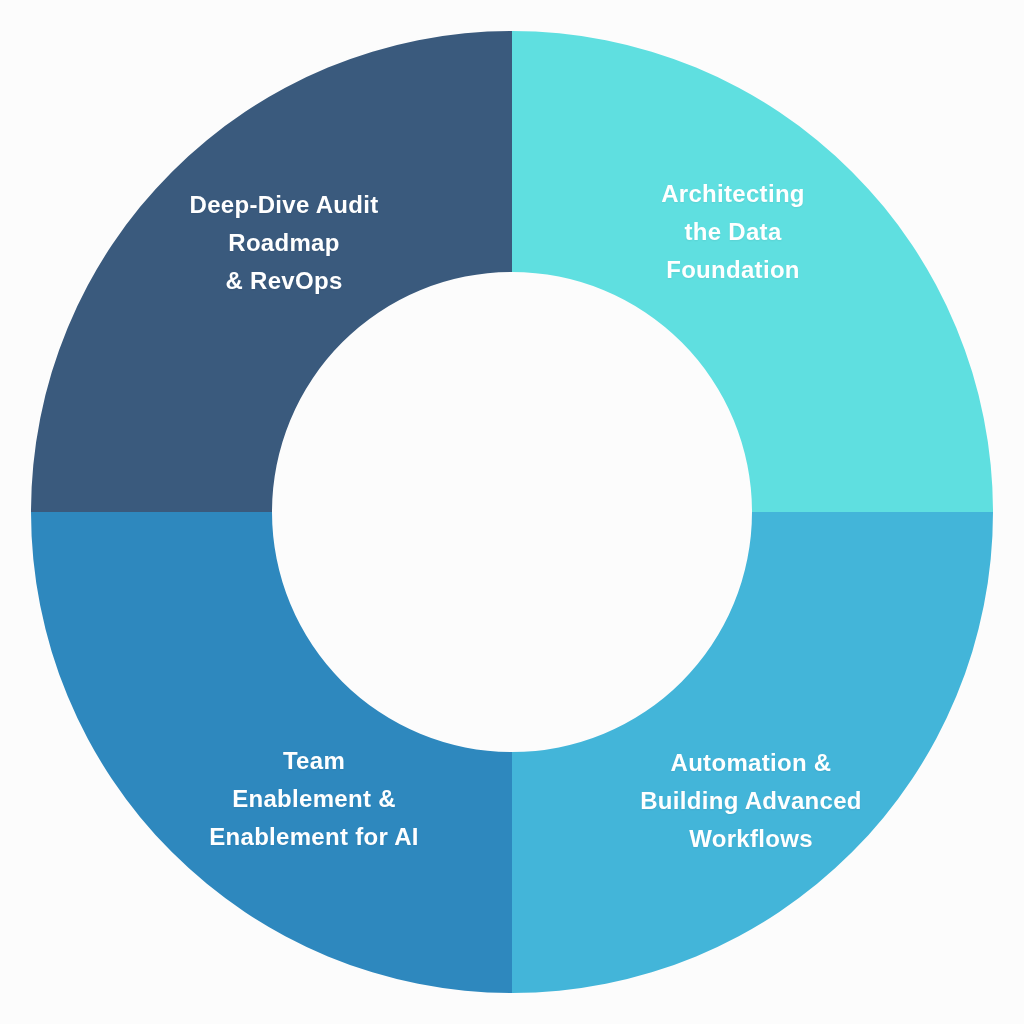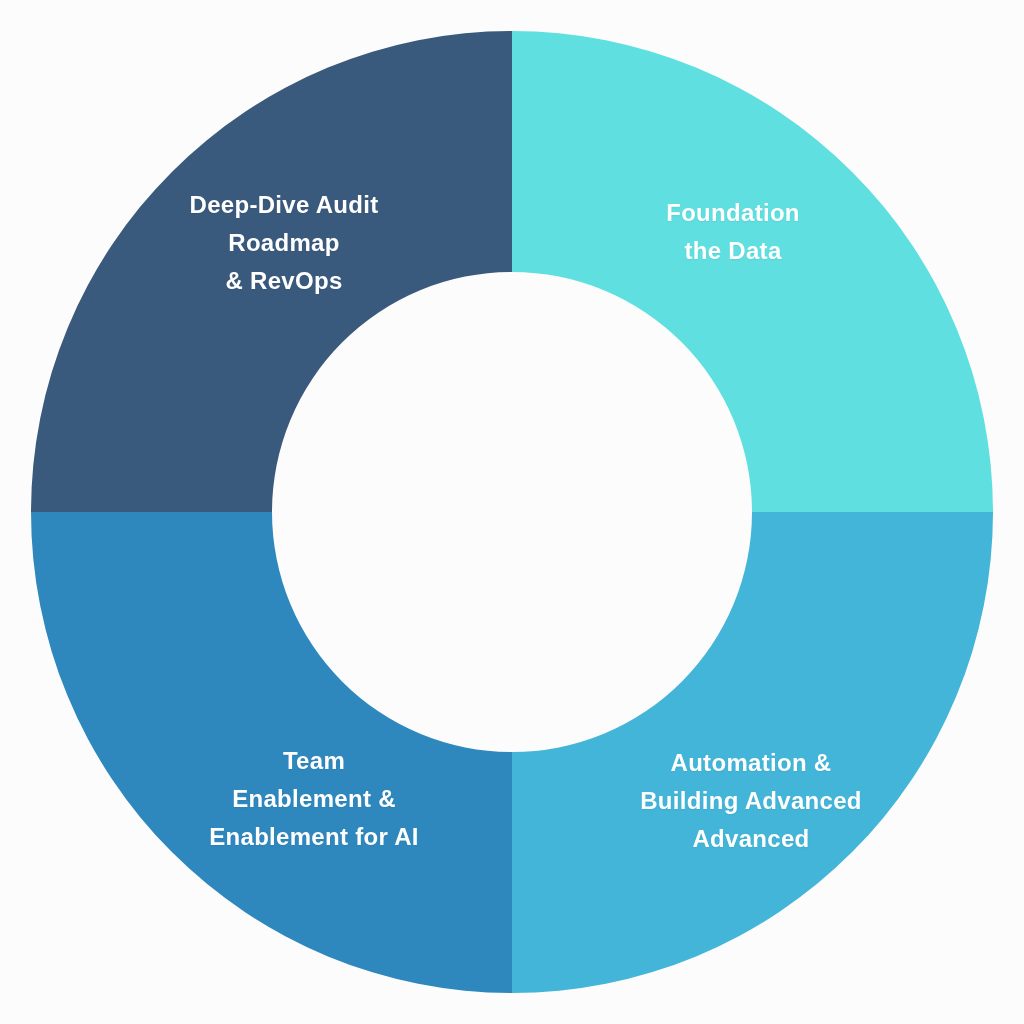--- a/index.html
+++ b/index.html
@@ -54,28 +54,29 @@
     <path d="M 512 993 A 481 481 0 0 1 31 512 L 272 512 A 240 240 0 0 0 512 752 Z" fill="#2E88BE"></path>
   </svg>
 
   <div class="seg-label label-tl">
     <span>Deep-Dive Audit</span>
     <span>Roadmap</span>
     <span>&amp; RevOps</span>
   </div>
 
   <div class="seg-label label-tr">
+    <span>Architecting</span>
+    <span>the Data</span>
     <span>Foundation</span>
-    <span>the Data</span>
   </div>
 
   <div class="seg-label label-br">
     <span>Automation &amp;</span>
     <span>Building Advanced</span>
-    <span>Advanced</span>
+    <span>Workflows</span>
   </div>
 
   <div class="seg-label label-bl">
     <span>Team</span>
     <span>Enablement &amp;</span>
     <span>Enablement for AI</span>
   </div>
 
 </div>
 

